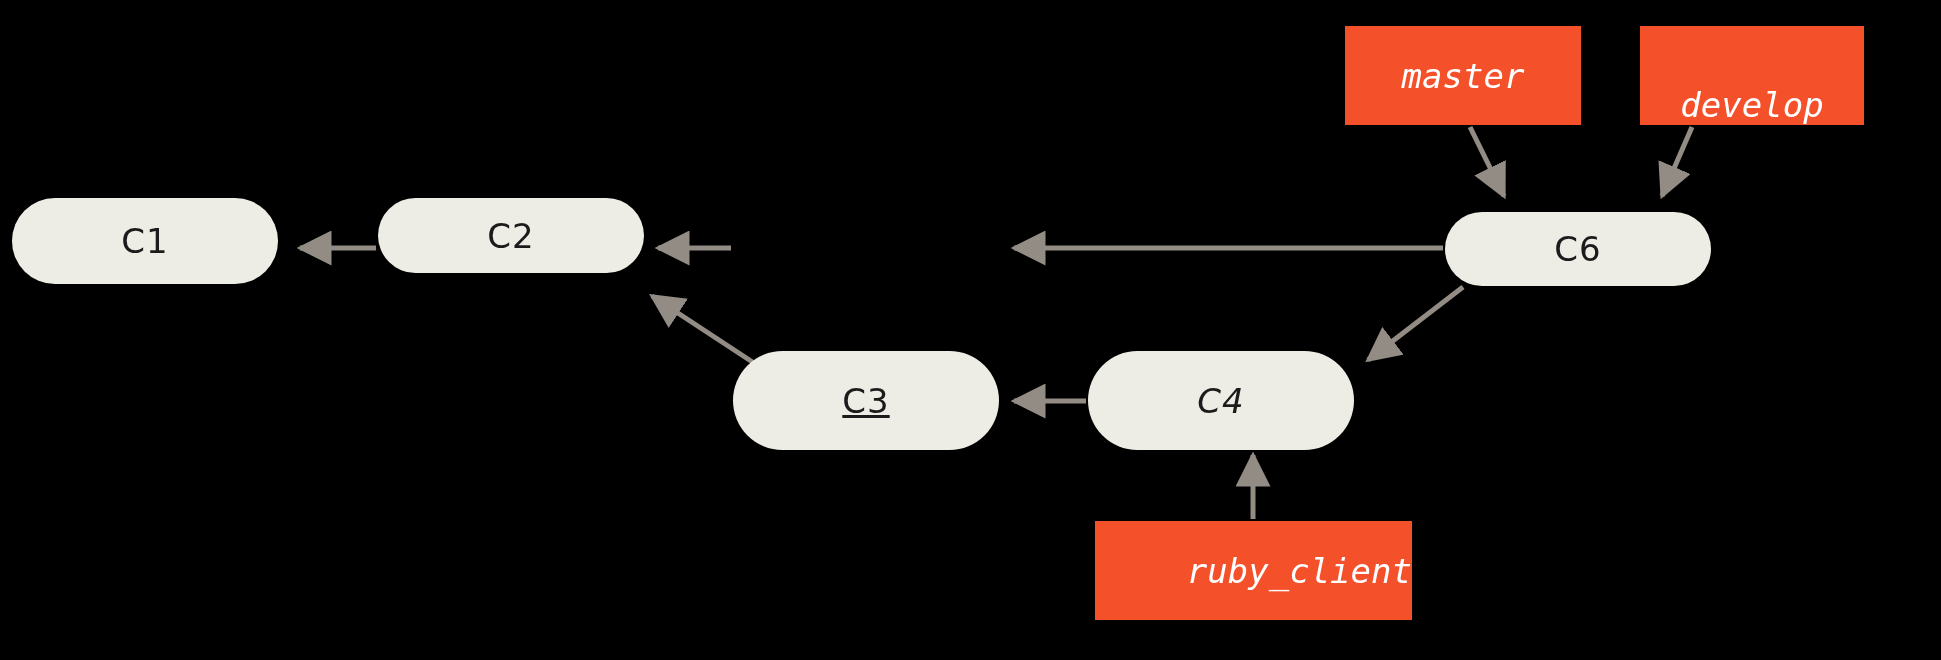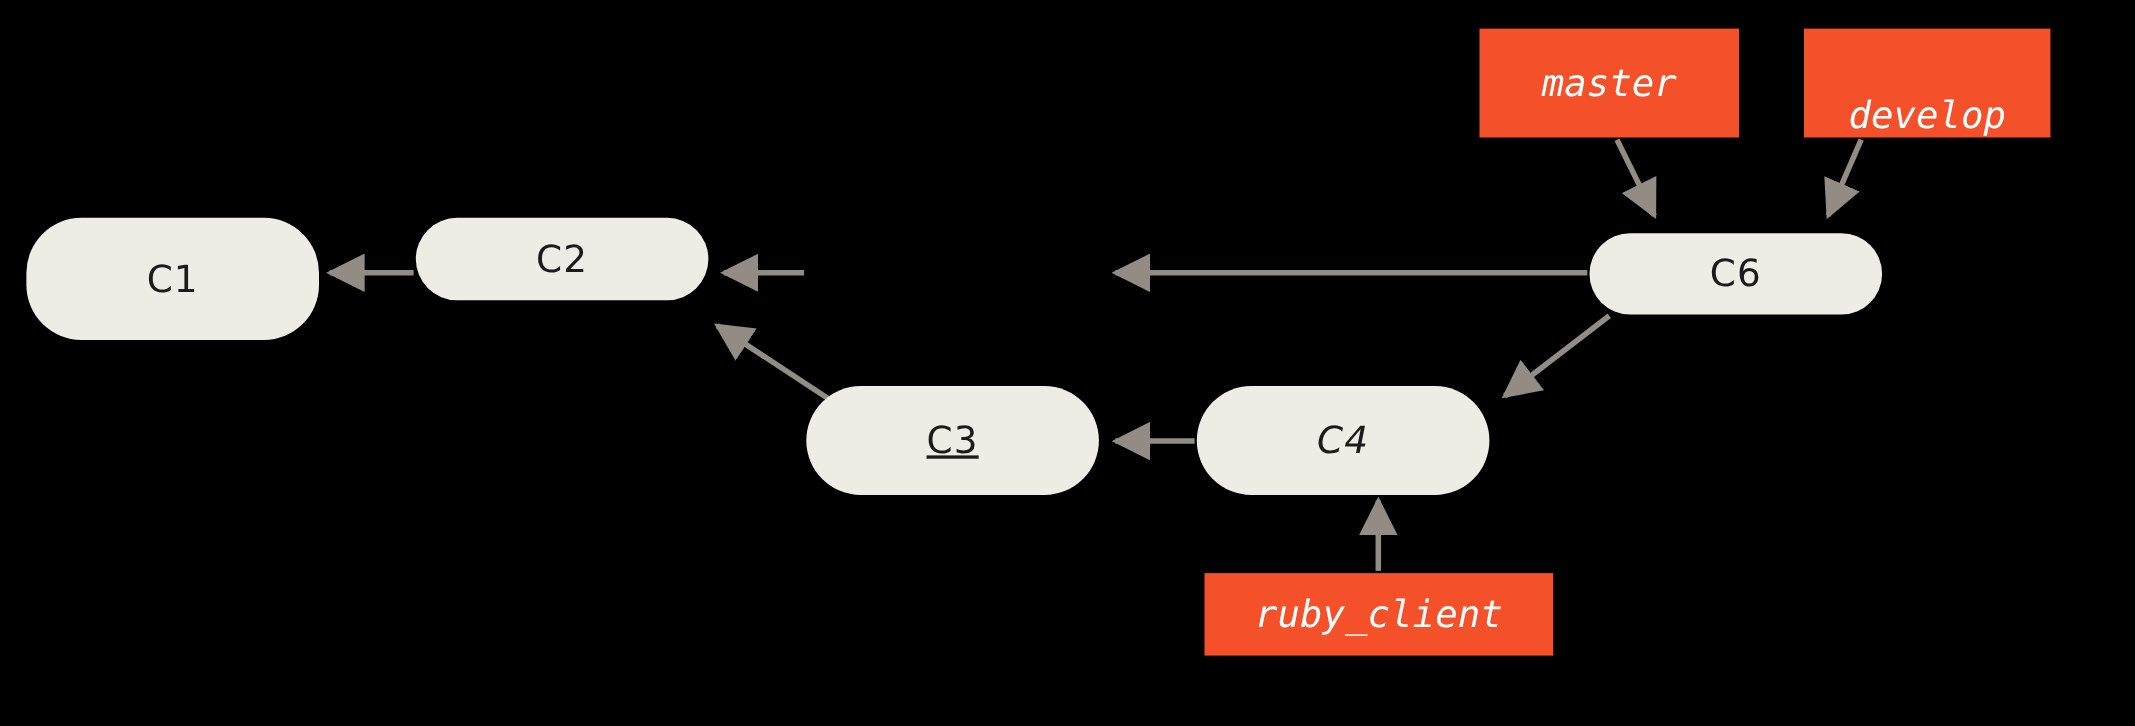--- a/index.html
+++ b/index.html
@@ -72,21 +72,21 @@
 
     <line x1="1463" y1="287" x2="1368" y2="360" stroke="#938c85" stroke-width="5" marker-end="url(#arrowhead)"></line>
 
     <line x1="1470" y1="127" x2="1504" y2="196" stroke="#938c85" stroke-width="5" marker-end="url(#arrowhead)"></line>
 
     <line x1="1692" y1="127" x2="1662" y2="196" stroke="#938c85" stroke-width="5" marker-end="url(#arrowhead)"></line>
 
     <line x1="1253" y1="519" x2="1253" y2="455" stroke="#938c85" stroke-width="5" marker-end="url(#arrowhead)"></line>
   </svg>
 
-  <div class="commit-node" style="left:24px; top:198px; width:266px; height:111px;">
+  <div class="commit-node" style="left:12px; top:198px; width:266px; height:86px;">
     <span>C1</span>
   </div>
 
   <div class="commit-node" style="left:378px; top:198px; width:266px; height:75px;">
     <span>C2</span>
   </div>
 
 
   <div class="commit-node" style="left:1445px; top:212px; width:266px; height:74px;">
     <span>C6</span>
@@ -101,17 +101,17 @@
   </div>
 
   <div class="branch-label" style="left:1345px; top:26px; width:236px; height:99px;">
     <span>master</span>
   </div>
 
   <div class="branch-label" style="left:1640px; top:26px; width:224px; height:99px;align-items:flex-end;">
     <span>develop</span>
   </div>
 
-  <div class="branch-label" style="left:1095px; top:521px; width:317px; height:75px;">
+  <div class="branch-label" style="left:1095px; top:521px; width:317px; height:99px;justify-content:flex-end;">
     <span>ruby_client</span>
   </div>
 
 </div>
 
 </body></html>

